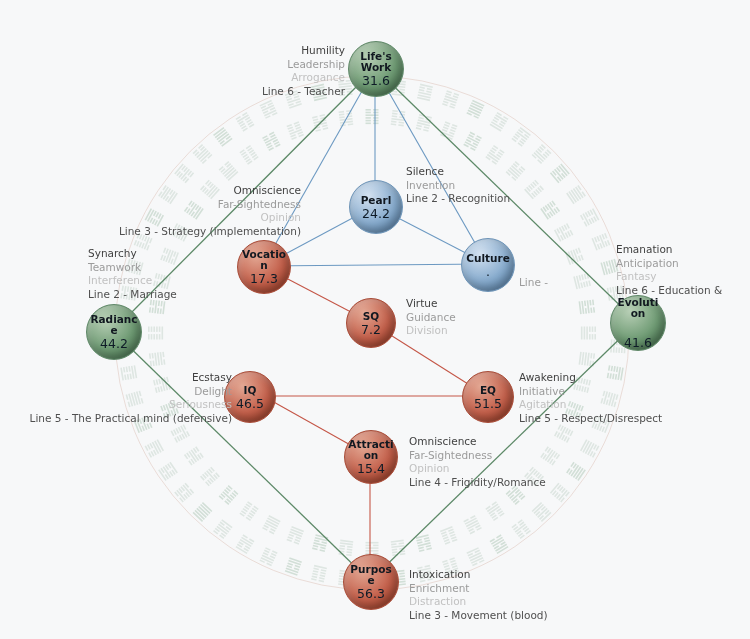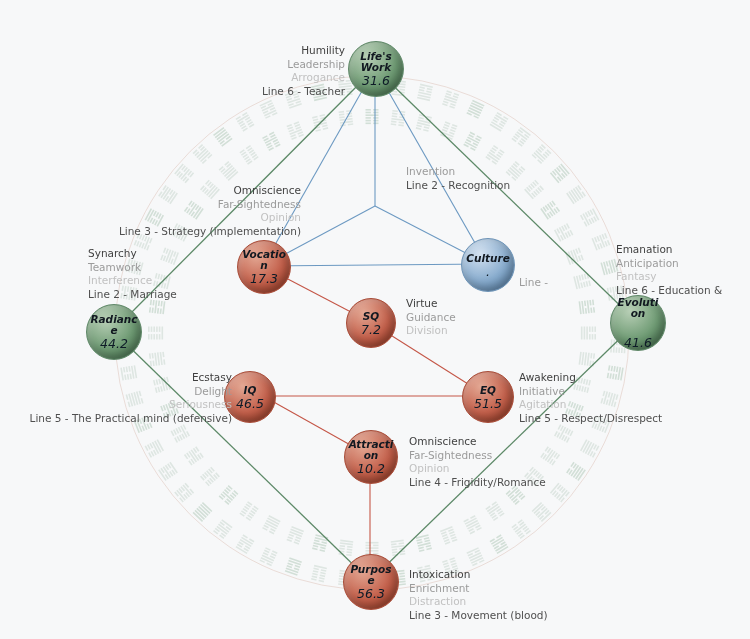--- a/index.html
+++ b/index.html
@@ -1,21 +1,21 @@
 <!DOCTYPE html>
 <html><head>
 <meta charset="utf-8">
 <style>
   html,body{margin:0;padding:0;background:#f7f8f9;font-family:"DejaVu Sans",sans-serif;}
   .stage{position:relative;width:750px;height:639px;background:#f7f8f9;overflow:hidden;}
   #diagram-svg{position:absolute;left:0;top:0;width:750px;height:639px;}
   #nodes-layer,#annotations-layer{position:absolute;left:0;top:0;width:100%;height:100%;pointer-events:none;}
   .node{position:absolute;border-radius:50%;display:flex;flex-direction:column;align-items:center;justify-content:center;
         text-align:center;pointer-events:auto;cursor:pointer;
-        box-shadow:inset -3px -4px 8px rgba(0,0,0,.28), inset 2px 3px 6px rgba(255,255,255,.22);font-style:italic;}
+        box-shadow:inset -3px -4px 8px rgba(0,0,0,.28), inset 2px 3px 6px rgba(255,255,255,.22);}
   .node.green{background:radial-gradient(circle at 35% 28%, #b8cfb6 0%, #6f9b74 55%, #3f6c49 100%);border:1px solid #5e8767;}
   .node.blue{background:radial-gradient(circle at 35% 28%, #d3e1f0 0%, #88acce 55%, #527ea8 100%);border:1px solid #6d93b6;}
   .node.red{background:radial-gradient(circle at 35% 28%, #e3a894 0%, #c4614c 55%, #97361f 100%);border:1px solid #a74b37;}
   .node-label{font-size:10.5px;font-weight:700;color:#111820;line-height:11px;max-width:48px;word-break:break-word;}
   .node-value{font-size:12.5px;color:#0e1b27;margin-top:1px;line-height:13px;}
   .ann{position:absolute;font-size:10.5px;line-height:13.5px;}
   .ann-line{display:block;}
   .tone-dark{color:#3f3f3f;}
   .tone-mid{color:#9b9b9b;}
   .tone-light{color:#c1c1c1;}
@@ -1305,20 +1305,24 @@
       <line x1="370" y1="322" x2="487" y2="396" stroke="#bf4534" stroke-width="1.1" opacity="0.9"></line>
       <line x1="487" y1="396" x2="263" y2="396" stroke="#bf4534" stroke-width="1.1" opacity="0.9"></line>
       <line x1="263" y1="396" x2="370" y2="456" stroke="#bf4534" stroke-width="1.1" opacity="0.9"></line>
       <line x1="370" y1="456" x2="370" y2="581" stroke="#bf4534" stroke-width="1.1" opacity="0.9"></line>
     </svg>
   <div id="nodes-layer">
       <div class="node green" style="left: 348px; top: 41px; height: 54px; width: 54px;">
         <div class="node-label">Life's Work</div>
         <div class="node-value">31.6</div>
       </div>
+      <div class="node blue" style="left: 349px; top: 180px; height: 52px; width: 52px;">
+        <div class="node-label">Pearl</div>
+        <div class="node-value">24.2</div>
+      </div>
       <div class="node red" style="left: 237px; top: 240px; height: 52px; width: 52px;">
         <div class="node-label">Vocation</div>
         <div class="node-value">17.3</div>
       </div>
       <div class="node blue" style="left: 461px; top: 238px; height: 52px; width: 52px;">
         <div class="node-label">Culture</div>
         <div class="node-value">.</div>
       </div>
       <div class="node green" style="left: 86px; top: 304px; height: 54px; width: 54px;">
         <div class="node-label">Radiance</div>
@@ -1335,35 +1339,36 @@
       <div class="node red" style="left: 224px; top: 371px; height: 50px; width: 50px;">
         <div class="node-label">IQ</div>
         <div class="node-value">46.5</div>
       </div>
       <div class="node red" style="left: 462px; top: 371px; height: 50px; width: 50px;">
         <div class="node-label">EQ</div>
         <div class="node-value">51.5</div>
       </div>
       <div class="node red" style="left: 344px; top: 430px; height: 52px; width: 52px;">
         <div class="node-label">Attraction</div>
-        <div class="node-value">10.2</div>
+        <div class="node-value">15.4</div>
       </div>
       <div class="node red" style="left: 343px; top: 554px; height: 54px; width: 54px;">
         <div class="node-label">Purpose</div>
         <div class="node-value">56.3</div>
       </div>
     </div>
   <div id="annotations-layer">
       <div class="ann" style="top: 44px; width: 230px; left: 115px; text-align: right;">
         <div class="ann-line tone-dark">Humility</div>
         <div class="ann-line tone-mid">Leadership</div>
         <div class="ann-line tone-light">Arrogance</div>
         <div class="ann-line tone-line">Line 6 - Teacher</div>
       </div>
       <div class="ann" style="top: 165px; width: 180px; left: 406px;">
+        <div class="ann-line tone-dark">Silence</div>
         <div class="ann-line tone-mid">Invention</div>
         <div class="ann-line tone-line">Line 2 - Recognition</div>
       </div>
       <div class="ann" style="top: 184px; width: 260px; left: 41px; text-align: right;">
         <div class="ann-line tone-dark">Omniscience</div>
         <div class="ann-line tone-mid">Far-Sightedness</div>
         <div class="ann-line tone-light">Opinion</div>
         <div class="ann-line tone-line">Line 3 - Strategy (implementation)</div>
       </div>
       <div class="ann" style="top: 276px; width: 100px; left: 519px;">

